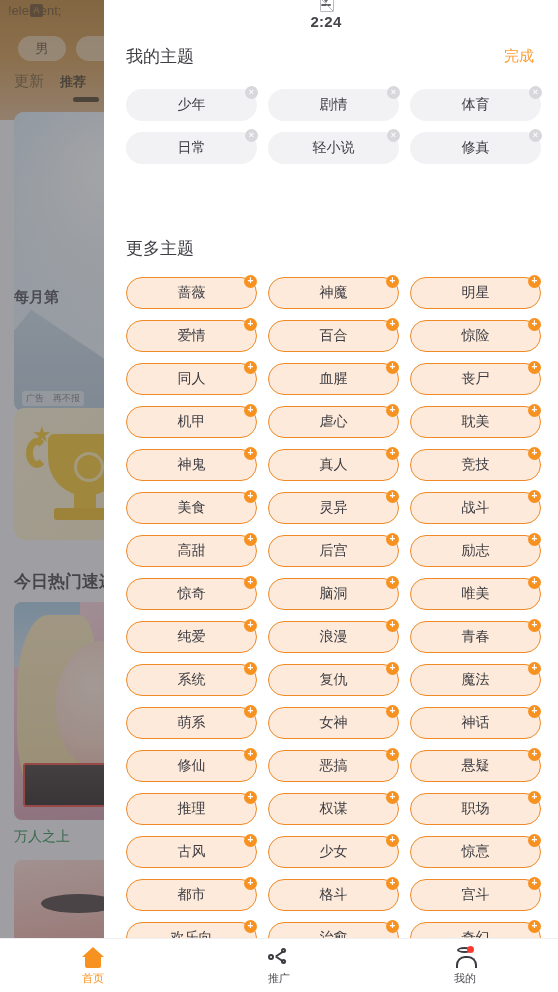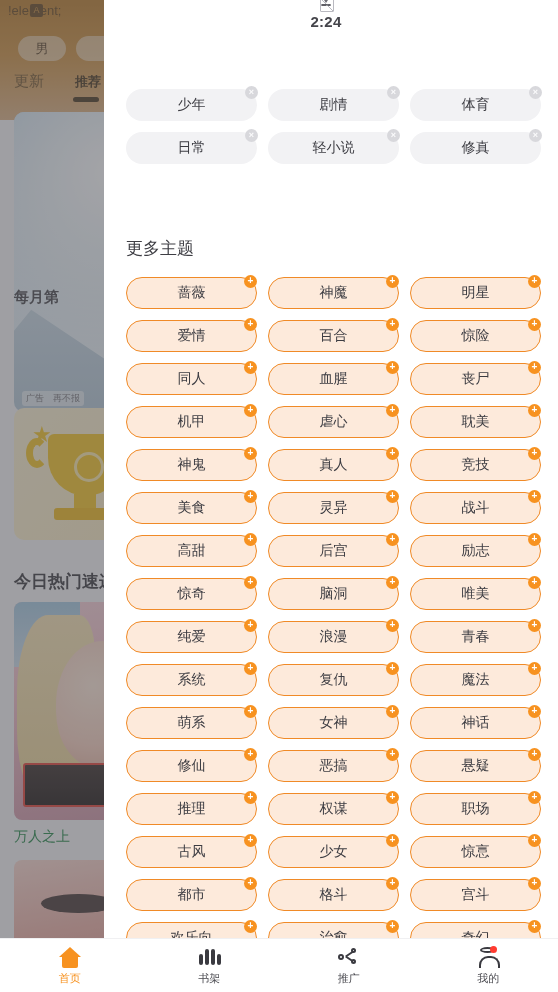--- a/index.html
+++ b/index.html
@@ -26,21 +26,21 @@
   .bg-sqicon { width: 13px; height: 13px; background: #5d3c12; border-radius: 2px;
     color: #c98a35; font-size: 9px; line-height: 13px; text-align: center; }
   .bg-seg {
     position: absolute; top: 36px; left: 18px; display: flex; gap: 10px;
   }
   .bg-seg .pill {
     width: 48px; height: 25px; border-radius: 13px; background: rgba(255,255,255,.45);
     color: #4a3418; font-size: 13px; text-align: center; line-height: 25px;
   }
   .bg-seg .pill.wide { width: 62px; }
-  .bg-tabs { position: absolute; top: 72px; left: 14px; display: flex; gap: 31px; align-items: center; }
+  .bg-tabs { position: absolute; top: 72px; left: 14px; display: flex; gap: 16px; align-items: center; }
   .bg-tabs .t { font-size: 15px; color: #6a4c22; }
   .bg-tabs .t.active { font-size: 13px; font-weight: bold; color: #3d2a10; }
   .bg-tab-underline { position: absolute; top: 97px; left: 73px; width: 26px; height: 5px;
     background: #3d2a10; border-radius: 3px; }
 
   .bg-banner {
     position: absolute; left: 14px; top: 112px; width: 330px; height: 300px;
     border-radius: 10px; overflow: hidden;
     background: linear-gradient(180deg, #cfe2ef 0%, #dbe9f2 40%, #eef5f9 100%);
   }
@@ -252,20 +252,24 @@
     </div>
     <div class="bg-card-label">万人之上</div>
     <div class="bg-card2">
       <div class="eye"></div>
     </div>
   </div>
 
   <div class="scrim"></div>
 
   <div class="drawer">
+    <div class="drawer-head">
+      <div class="head-title">我的主题</div>
+      <div class="head-action">完成</div>
+    </div>
 
     <div class="chip-grid" id="mine-grid" style="top:89px">
         <div class="chip mine">
           <span>少年</span>
           <span class="badge remove">×</span>
         </div>
         <div class="chip mine">
           <span>剧情</span>
           <span class="badge remove">×</span>
         </div>
@@ -491,31 +495,20 @@
     <div class="ico-batt"></div>
     <div class="sb-time">2:24</div>
   </div>
 
   <div class="bottomnav" id="bottomnav">
       <div class="navitem active">
         <span class="navicon">
           <span class="i-home"></span>
         </span>
         <span class="navlabel">首页</span>
-      </div>
-      <div class="navitem">
-        <span class="navicon">
-          <span class="i-shelf">
-            <i></i>
-            <i></i>
-            <i></i>
-            <i></i>
-          </span>
-        </span>
-        <span class="navlabel">书架</span>
       </div>
       <div class="navitem">
         <span class="navicon">
           <span class="i-share">
             <b></b>
             <u></u>
             <u></u>
             <s></s>
             <s class="b2"></s>
           </span>

